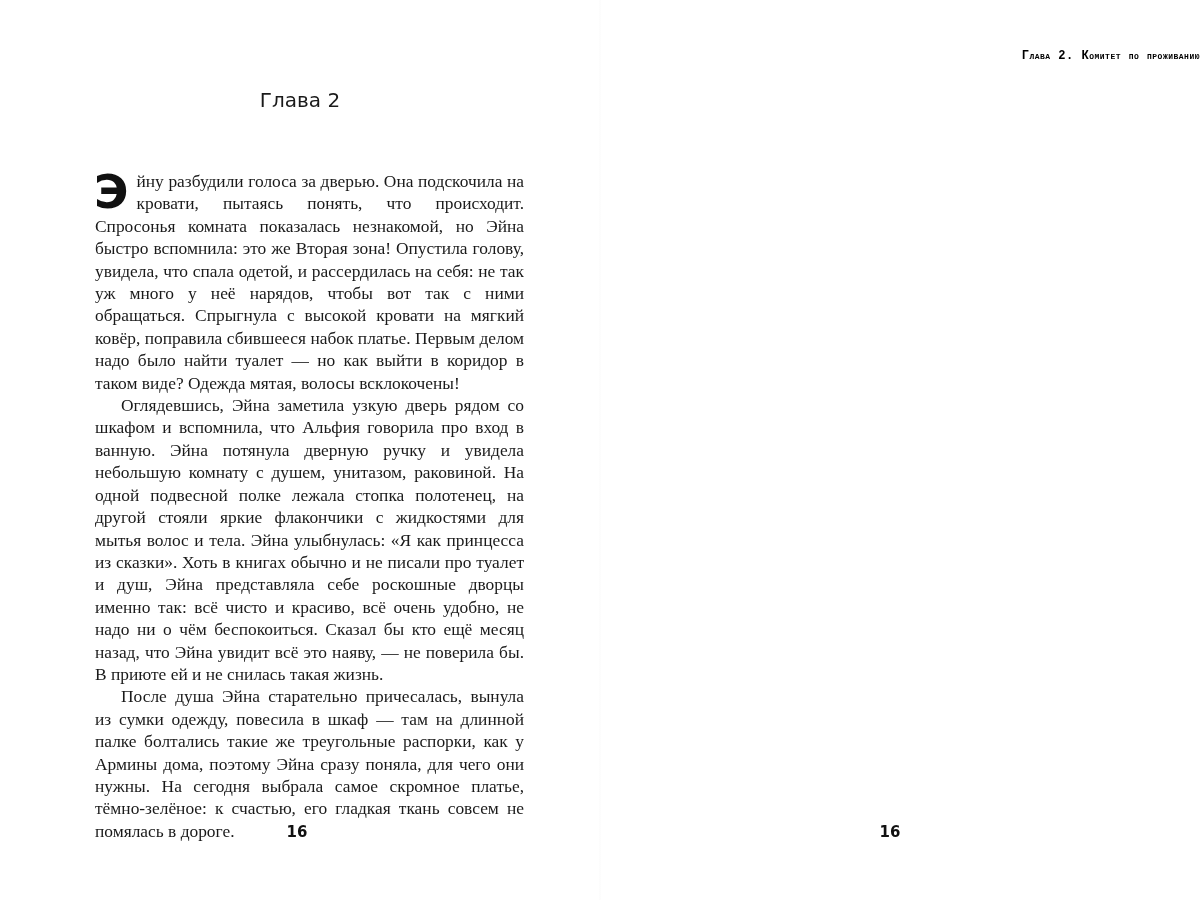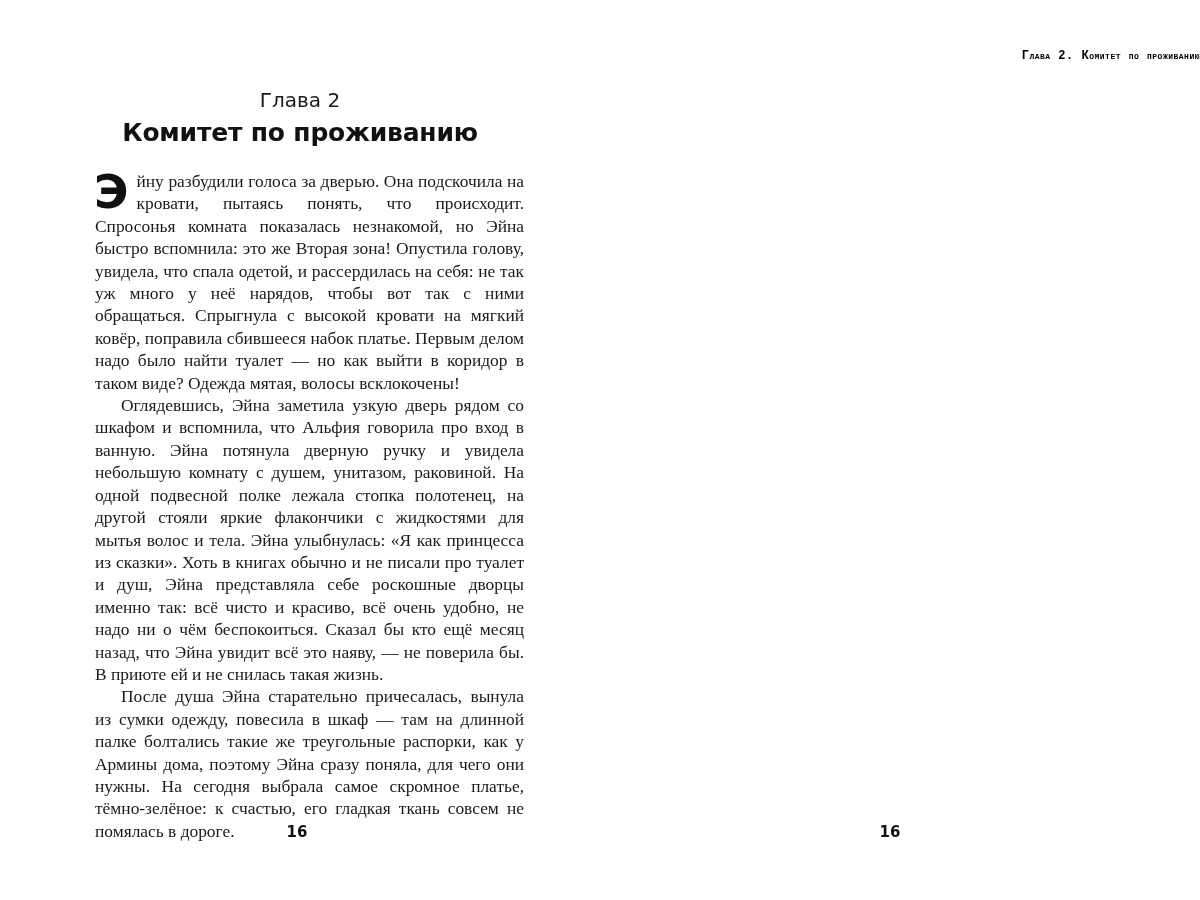--- a/index.html
+++ b/index.html
@@ -108,21 +108,20 @@
       width: 2px;
       height: 900px;
       background: linear-gradient(to right, #fefefe, #fbfbfb, #fefefe);
     }
   </style>
 </head>
 <body>
 
 <div class="page page-left">
   <div class="chapter-label">Глава 2</div>
-  <div class="chapter-title">Комитет по проживанию</div>
 
   <div class="text-block left-text">
     <p class="no-indent"><span class="drop-cap">Э</span><span>йну разбудили голоса за дверью. Она подскочила на кровати, пытаясь понять, что происходит. Спросонья комната показалась незнакомой, но Эйна быстро вспомнила: это же Вторая зона! Опустила голову, увидела, что спала одетой, и рассердилась на себя: не так уж много у неё нарядов, чтобы вот так с ними обращаться. Спрыгнула с высокой кровати на мягкий ковёр, поправила сбившееся набок платье. Первым делом надо было найти туалет — но как выйти в коридор в таком виде? Одежда мятая, волосы всклокочены!</span></p>
     <p>Оглядевшись, Эйна заметила узкую дверь рядом со шкафом и вспомнила, что Альфия говорила про вход в ванную. Эйна потянула дверную ручку и увидела небольшую комнату с душем, унитазом, раковиной. На одной подвесной полке лежала стопка полотенец, на другой стояли яркие флакончики с жидкостями для мытья волос и тела. Эйна улыбнулась: «Я как принцесса из сказки». Хоть в книгах обычно и не писали про туалет и душ, Эйна представляла себе роскошные дворцы именно так: всё чисто и красиво, всё очень удобно, не надо ни о чём беспокоиться. Сказал бы кто ещё месяц назад, что Эйна увидит всё это наяву, — не поверила бы. В приюте ей и не снилась такая жизнь.</p>
     <p>После душа Эйна старательно причесалась, вынула из сумки одежду, повесила в шкаф — там на длинной палке болтались такие же треугольные распорки, как у Армины дома, поэтому Эйна сразу поняла, для чего они нужны. На сегодня выбрала самое скромное платье, тёмно-зелёное: к счастью, его гладкая ткань совсем не помялась в дороге.</p>
   </div>
 
   <div class="folio">16</div>
 </div>
 

